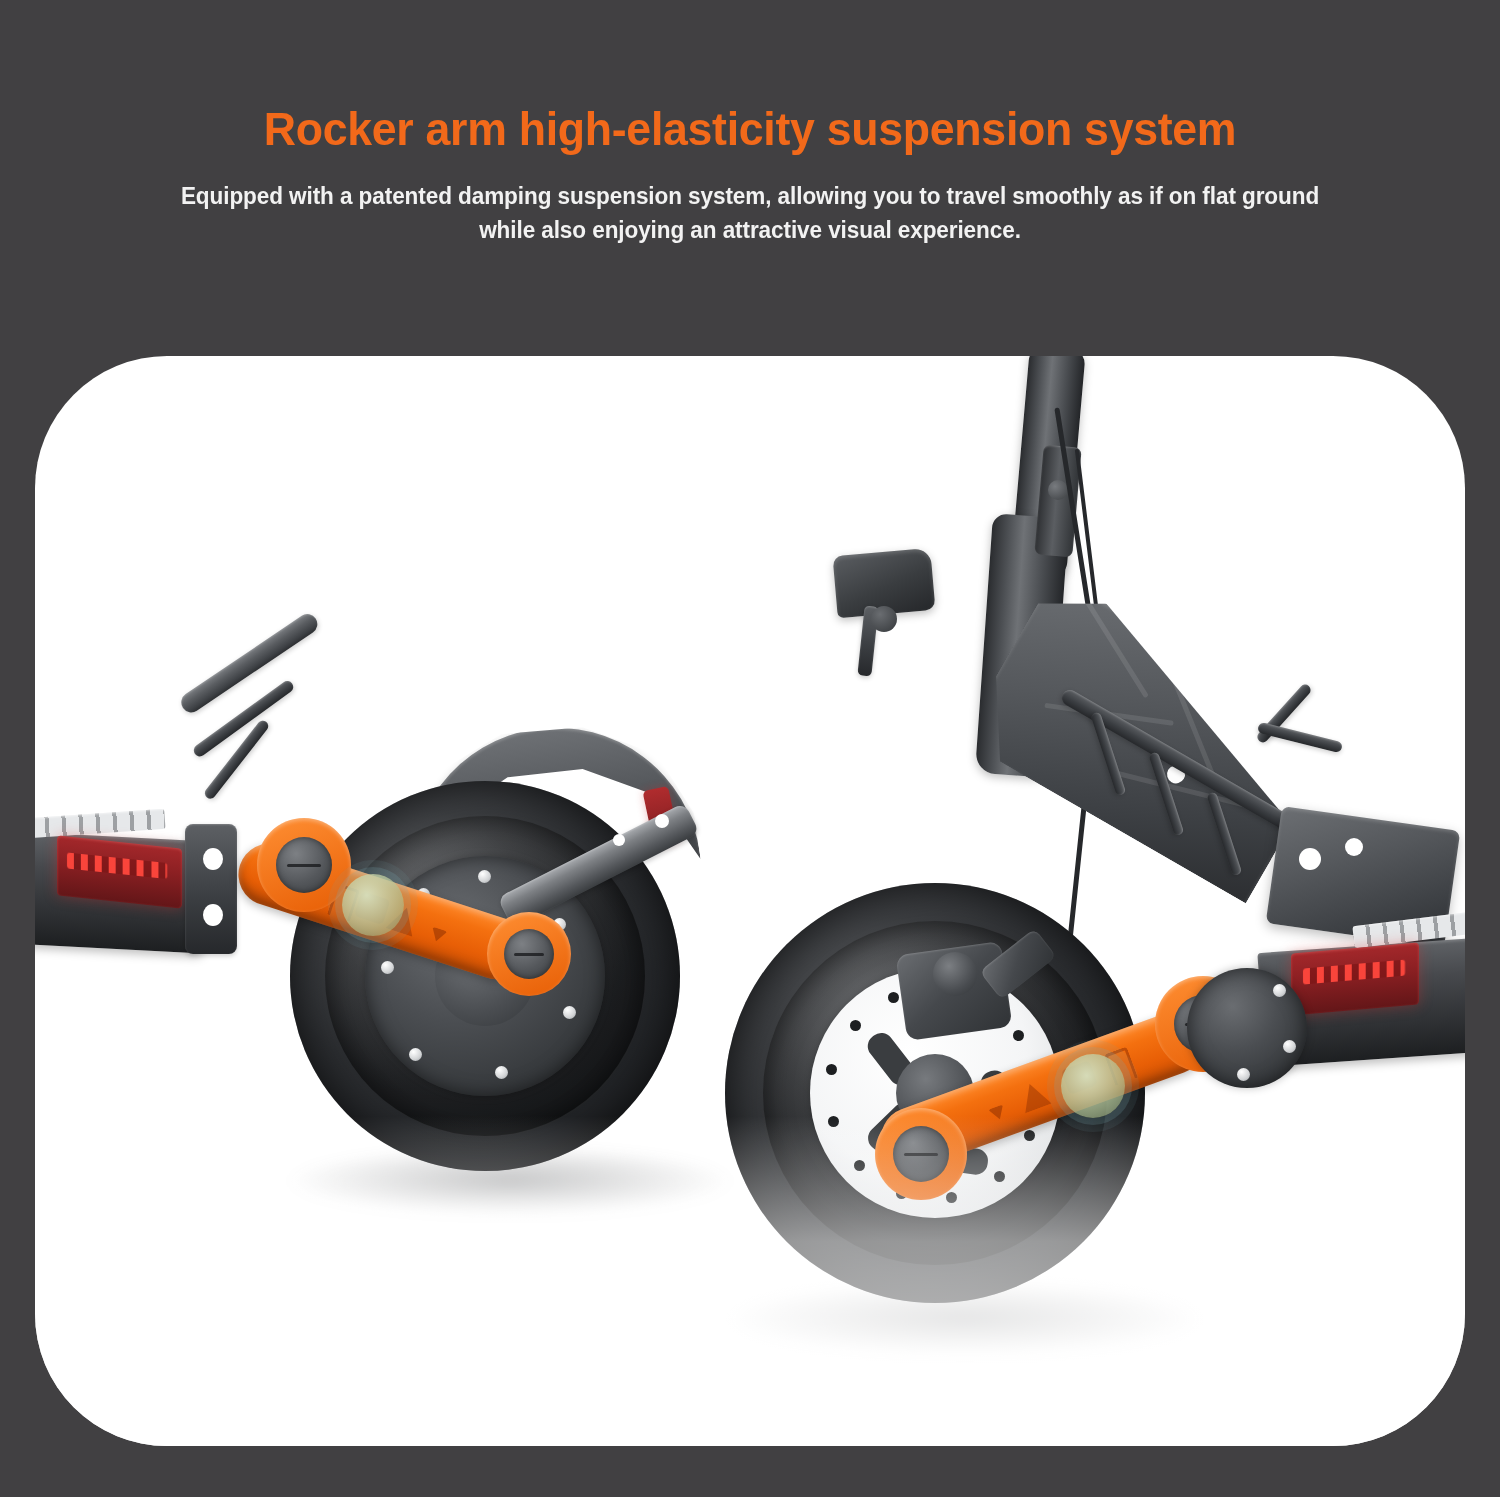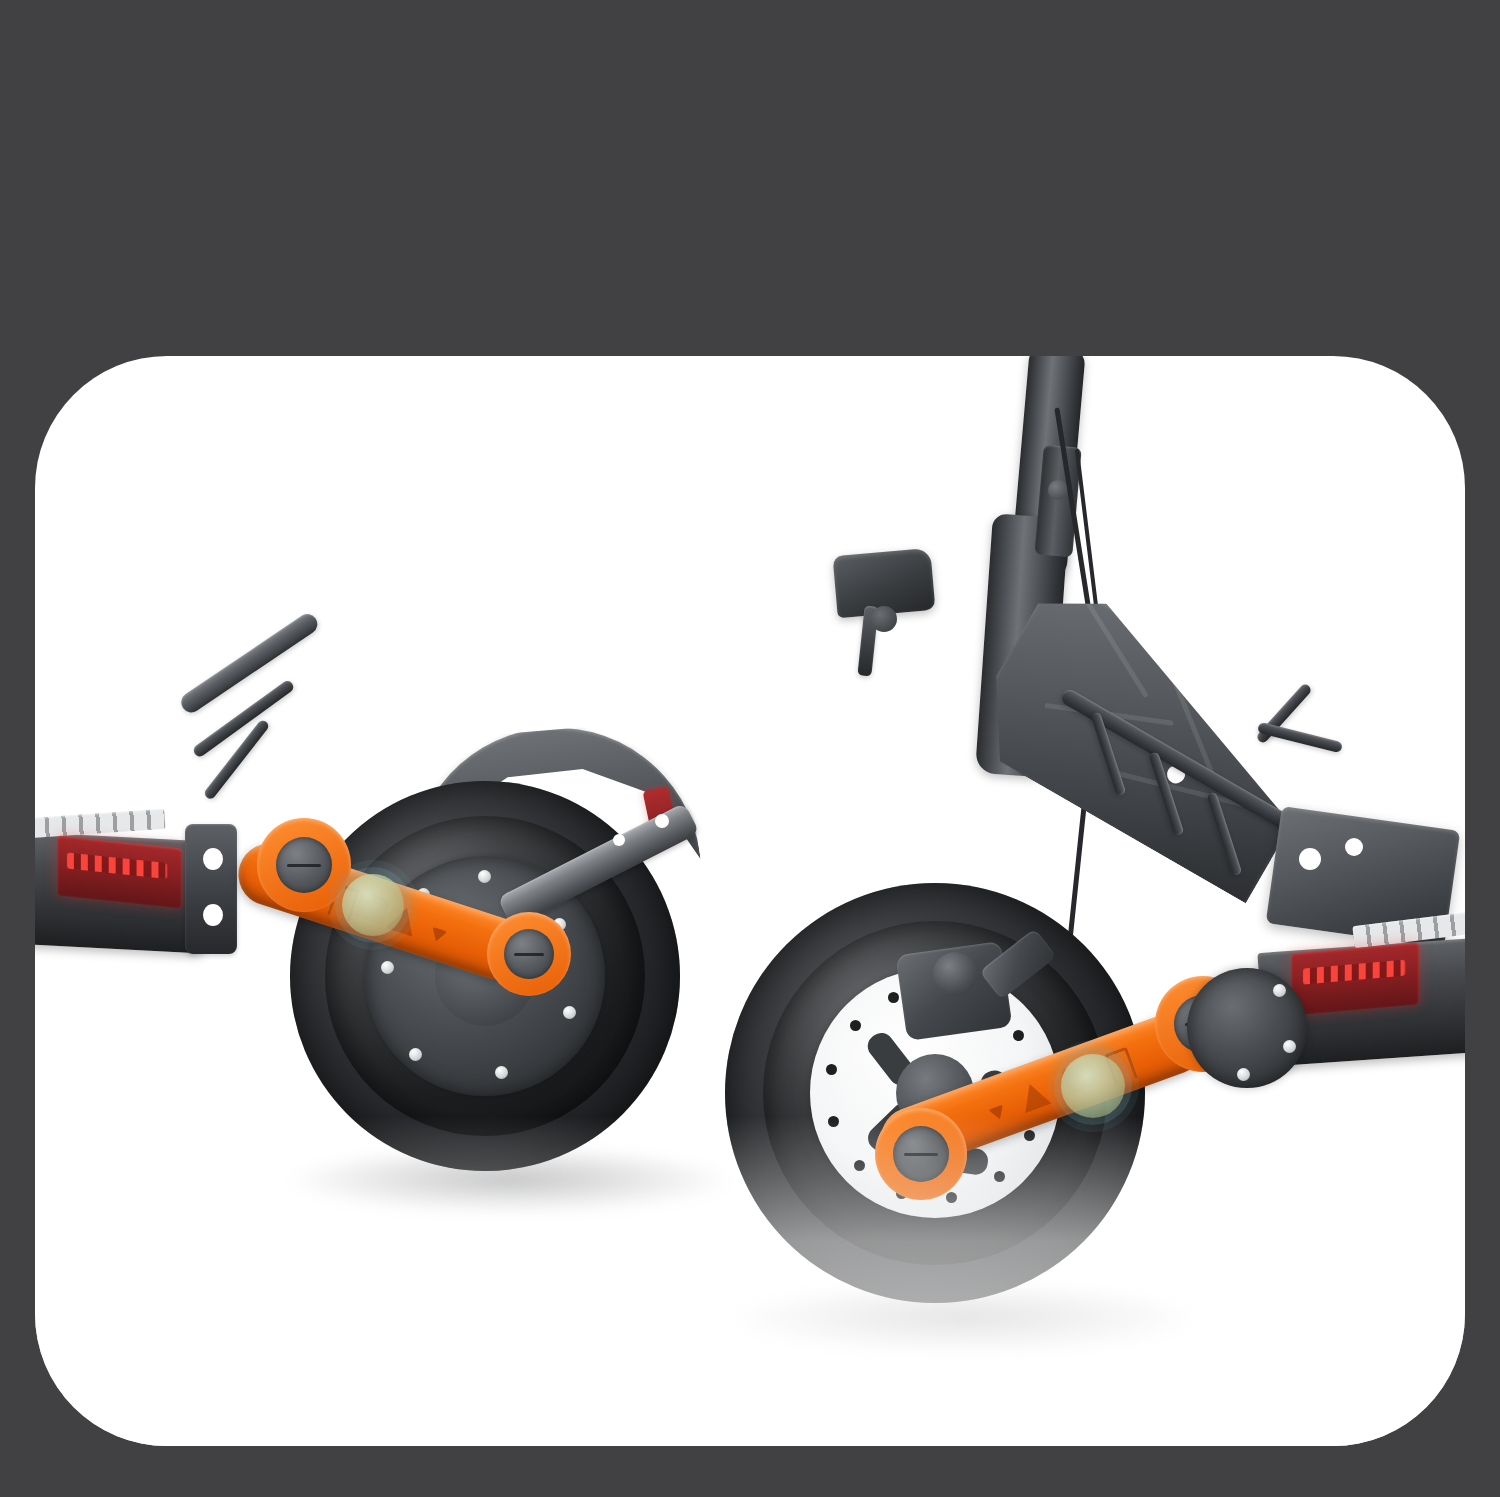--- a/index.html
+++ b/index.html
@@ -210,20 +210,24 @@
     position:absolute;border-radius:50%;
     background:radial-gradient(ellipse at center, rgba(60,62,65,.40), rgba(60,62,65,0) 70%);
     filter:blur(6px);
   }
 </style>
 </head>
 <body>
 
 <div class="page">
 
+  <div class="header">
+    <h1 class="title">Rocker arm high-elasticity suspension system</h1>
+    <p class="subtitle">Equipped with a patented damping suspension system, allowing you to travel smoothly as if on flat ground while also enjoying an attractive visual experience.</p>
+  </div>
 
   <div class="card">
     <div class="card-inner">
 
       <div>
 
         <div class="deck part" style="left:-40px;top:480px;width:210px;height:112px;transform:rotate(3deg);"></div>
         <div class="grip part" style="left:-20px;top:458px;width:150px;height:20px;transform:rotate(-4deg);"></div>
 
         <div class="taillight part" style="left:22px;top:486px;width:125px;height:60px;transform:skewY(6deg);">

